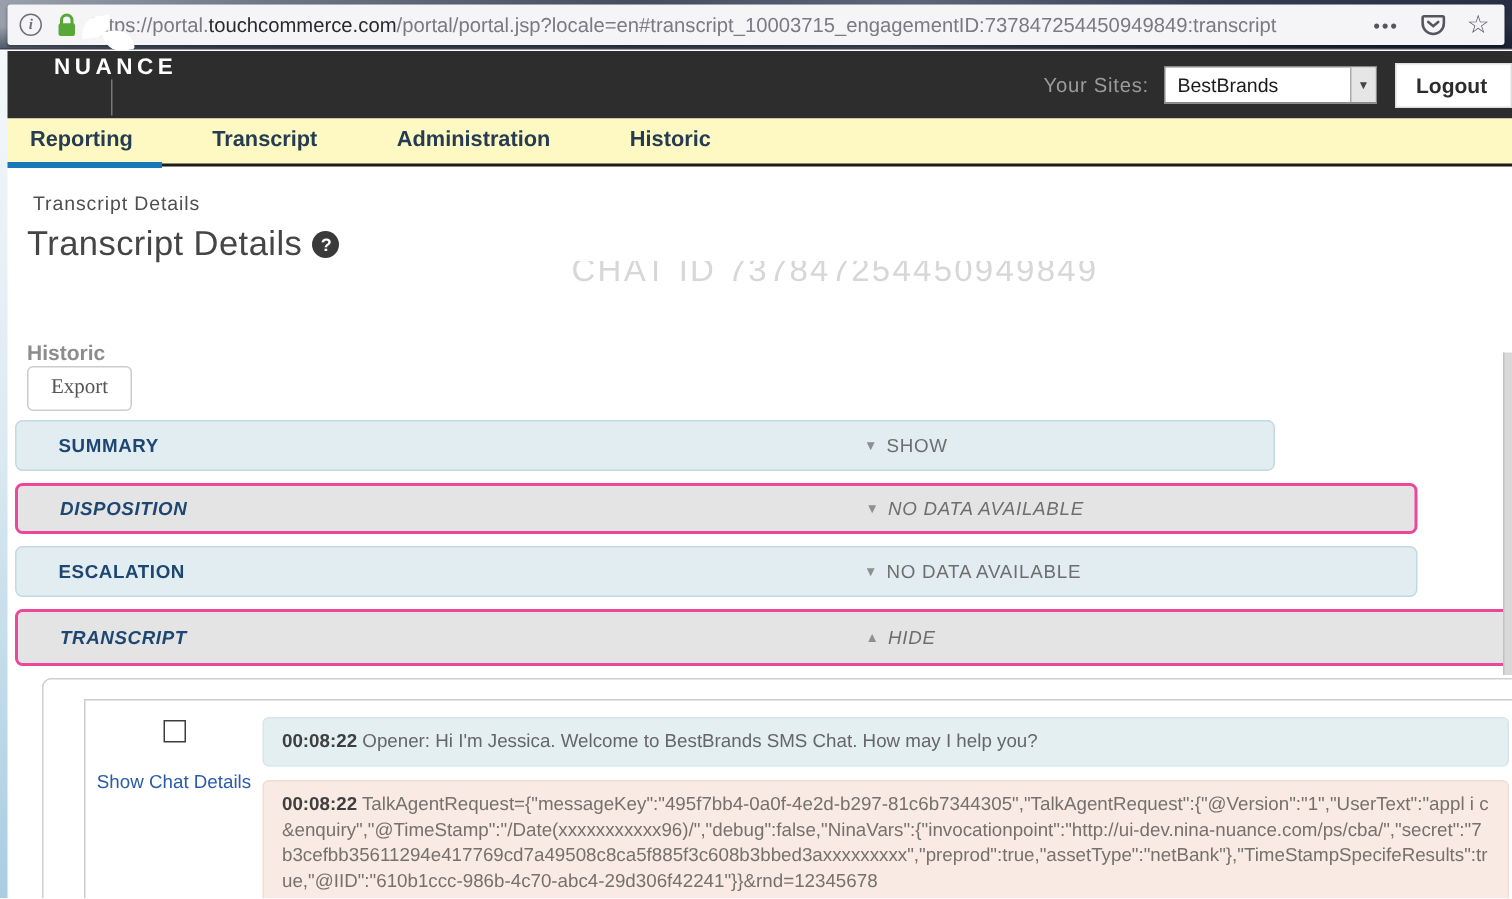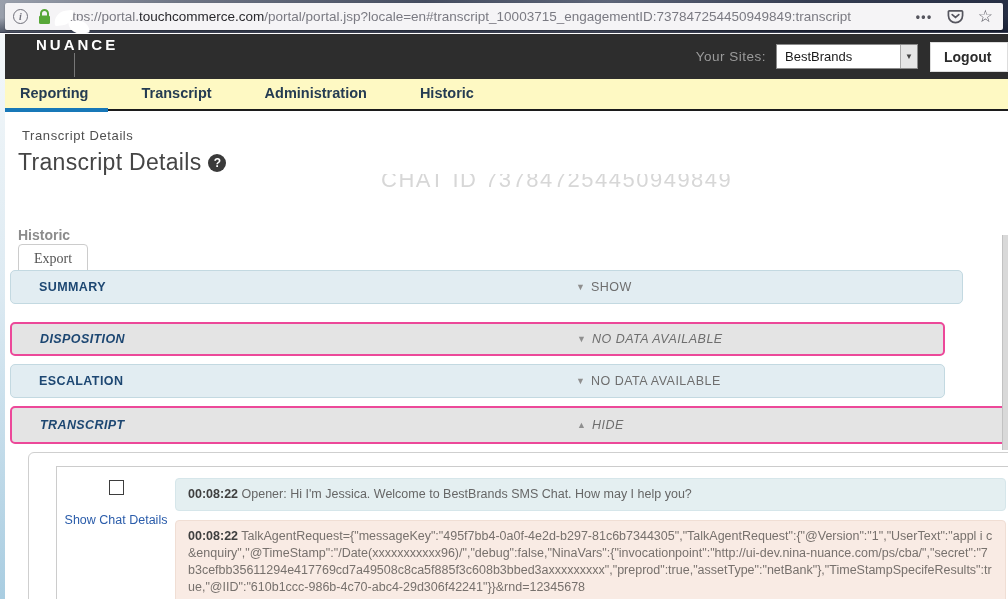--- a/index.html
+++ b/index.html
@@ -64,21 +64,21 @@
   .watermark-clip { position:absolute; left:340px; top:174px; height:23px; width:420px; overflow:hidden;margin-left:41px; }
   .watermark-clip span { display:block; margin-top:-7px; font-size:22px; color:#d7d7d7; letter-spacing:1.5px; white-space:nowrap; }
   .historic { position:absolute; left:18px; top:227px; font-size:14px; font-weight:bold; color:#8c8c8c; }
   .export { position:absolute; left:18px; top:244px; padding:6px 15px; background:#fff; border:1px solid #ccc;
     border-radius:4px; font-family:Liberation Serif, serif; font-size:14px; color:#555; }
 
   
   .acc { position:absolute; left:10px; height:34px; border-radius:5px; cursor:pointer; }
   .acc-blue { background:#e2edf2; border:1px solid #c3d9e1; }
   .acc-gray { background:#e4e4e4; border:2px solid #ec4899;font-style:italic; }
-  .acc-1 { top:270px; width:953px; }
+  .acc-1 { top:280px; width:840px; }
   .acc-2 { top:322px; width:935px; }
   .acc-3 { top:364px; width:935px; }
   .acc-4 { top:406px; width:1005px; height:38px; }
   .acc-label { position:absolute; left:28px; top:50%; transform:translateY(-50%);
     font-size:12.5px; font-weight:bold; color:#1d4772; letter-spacing:.4px; }
   .acc-toggle { position:absolute; left:565px; top:50%; transform:translateY(-50%);
     display:flex; align-items:center; white-space:nowrap; }
   .tri { font-size:9px; color:#8f8f8f; margin-right:6px; }
   .acc-state { font-size:12.5px; color:#6e6e6e; letter-spacing:.5px; }
 

